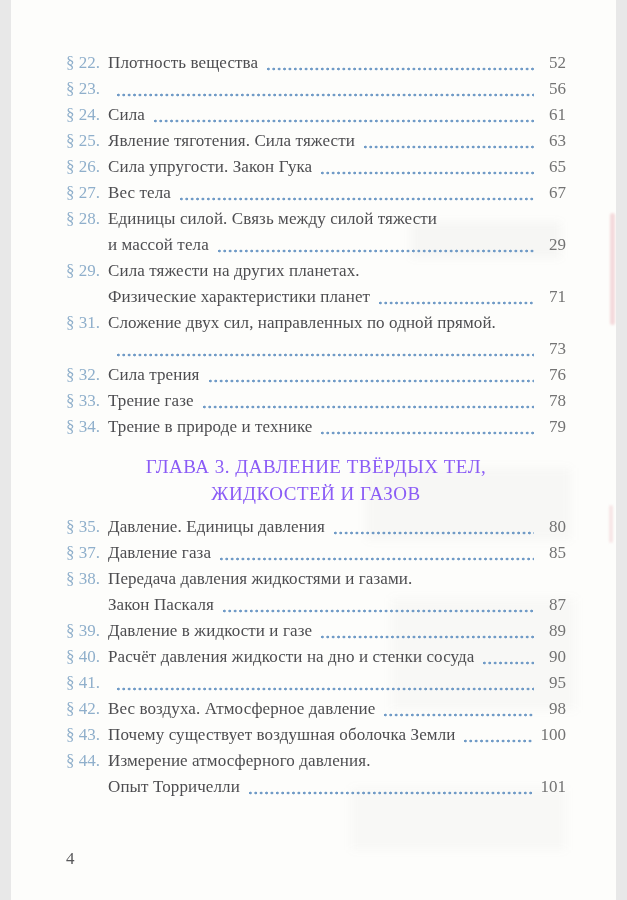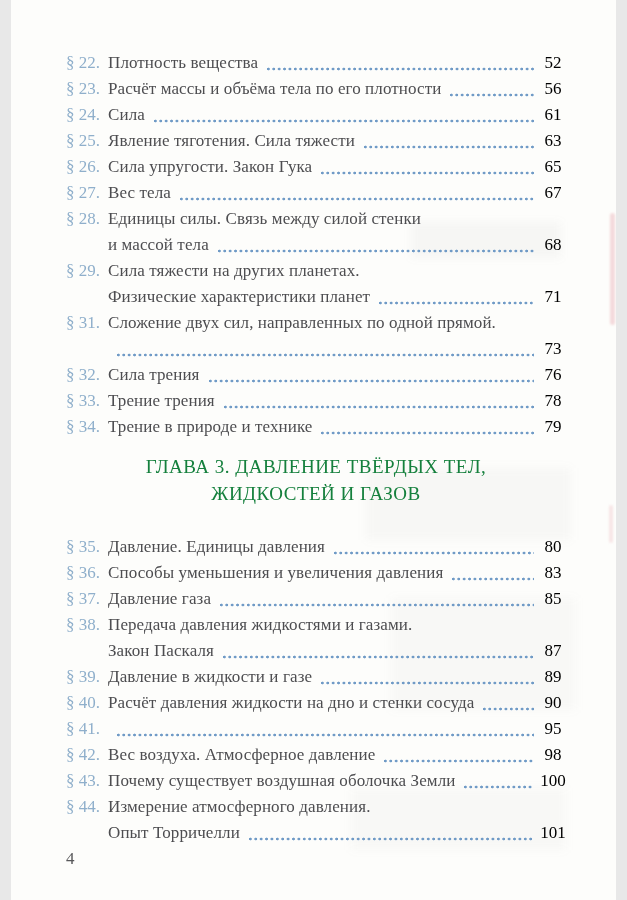--- a/index.html
+++ b/index.html
@@ -18,25 +18,25 @@
   }
   .toc-row{display:flex;align-items:baseline;height:26px;line-height:26px;}
   .toc-num{flex:0 0 42px;color:#8fafcb;}
   .toc-row.cont .toc-num{visibility:hidden;}
   .toc-title{flex:0 0 auto;white-space:nowrap;letter-spacing:0.1px;}
   .toc-leader{
     flex:1 1 auto;align-self:stretch;margin:0 6px 0 9px;min-width:12px;
     background-image:radial-gradient(circle at 1.5px 19px,#6f9ac6 1.15px,rgba(111,154,198,0) 1.7px);
     background-size:5.4px 26px;background-repeat:repeat-x;
   }
-  .toc-page{flex:0 0 auto;min-width:26px;text-align:center;color:#000000;}
+  .toc-page{flex:0 0 auto;min-width:26px;text-align:right;color:#737373;}
   
   .chapter-heading{
-    margin:13px 0 27px;text-align:center;
-    color:#15803d;font-size:19px;line-height:27px;letter-spacing:0.5px;
+    margin:13px 0 7px;text-align:center;
+    color:#8b5cf6;font-size:19px;line-height:27px;letter-spacing:0.5px;
   }
   
   .footer{position:absolute;left:55px;top:846px;font-size:17px;line-height:26px;color:#57575a;}
   
   .artifact{position:absolute;pointer-events:none;}
   .artifact-pink-edge{right:1px;top:213px;width:5px;height:112px;background:rgba(224,128,140,.28);filter:blur(1px);border-radius:3px;}
   .artifact-pink-dot{right:3px;top:505px;width:4px;height:38px;background:rgba(224,128,140,.18);filter:blur(1px);border-radius:3px;}
   .artifact-ghost-1{left:400px;top:222px;width:150px;height:36px;background:rgba(118,118,124,.05);filter:blur(4px);}
   .artifact-ghost-2{left:355px;top:468px;width:205px;height:72px;background:rgba(118,118,124,.045);filter:blur(5px);}
   .artifact-ghost-3{left:380px;top:598px;width:185px;height:112px;background:rgba(118,118,124,.04);filter:blur(5px);}
@@ -55,21 +55,20 @@
 
   <div class="toc">
       <div class="toc-row">
         <span class="toc-num">§ 22.</span>
         <span class="toc-title">Плотность вещества</span>
         <span class="toc-leader"></span>
         <span class="toc-page">52</span>
       </div>
       <div class="toc-row">
         <span class="toc-num">§ 23.</span>
-        <span class="toc-title">Расчёт массы и объёма тела по его плотности</span>
         <span class="toc-leader"></span>
         <span class="toc-page">56</span>
       </div>
       <div class="toc-row">
         <span class="toc-num">§ 24.</span>
         <span class="toc-title">Сила</span>
         <span class="toc-leader"></span>
         <span class="toc-page">61</span>
       </div>
       <div class="toc-row">
@@ -85,27 +84,27 @@
         <span class="toc-page">65</span>
       </div>
       <div class="toc-row">
         <span class="toc-num">§ 27.</span>
         <span class="toc-title">Вес тела</span>
         <span class="toc-leader"></span>
         <span class="toc-page">67</span>
       </div>
       <div class="toc-row">
         <span class="toc-num">§ 28.</span>
-        <span class="toc-title">Единицы силы. Связь между силой стенки</span>
+        <span class="toc-title">Единицы силой. Связь между силой тяжести</span>
       </div>
       <div class="toc-row cont">
         <span class="toc-num"></span>
         <span class="toc-title">и массой тела</span>
         <span class="toc-leader"></span>
-        <span class="toc-page">68</span>
+        <span class="toc-page">29</span>
       </div>
       <div class="toc-row">
         <span class="toc-num">§ 29.</span>
         <span class="toc-title">Сила тяжести на других планетах.</span>
       </div>
       <div class="toc-row cont">
         <span class="toc-num"></span>
         <span class="toc-title">Физические характеристики планет</span>
         <span class="toc-leader"></span>
         <span class="toc-page">71</span>
@@ -120,45 +119,39 @@
         <span class="toc-page">73</span>
       </div>
       <div class="toc-row">
         <span class="toc-num">§ 32.</span>
         <span class="toc-title">Сила трения</span>
         <span class="toc-leader"></span>
         <span class="toc-page">76</span>
       </div>
       <div class="toc-row">
         <span class="toc-num">§ 33.</span>
-        <span class="toc-title">Трение трения</span>
+        <span class="toc-title">Трение газе</span>
         <span class="toc-leader"></span>
         <span class="toc-page">78</span>
       </div>
       <div class="toc-row">
         <span class="toc-num">§ 34.</span>
         <span class="toc-title">Трение в природе и технике</span>
         <span class="toc-leader"></span>
         <span class="toc-page">79</span>
       </div>
       <div class="chapter-heading">
         <div class="chapter-heading-line">ГЛАВА 3. ДАВЛЕНИЕ ТВЁРДЫХ ТЕЛ,</div>
         <div class="chapter-heading-line">ЖИДКОСТЕЙ И ГАЗОВ</div>
       </div>
       <div class="toc-row">
         <span class="toc-num">§ 35.</span>
         <span class="toc-title">Давление. Единицы давления</span>
         <span class="toc-leader"></span>
         <span class="toc-page">80</span>
-      </div>
-      <div class="toc-row">
-        <span class="toc-num">§ 36.</span>
-        <span class="toc-title">Способы уменьшения и увеличения давления</span>
-        <span class="toc-leader"></span>
-        <span class="toc-page">83</span>
       </div>
       <div class="toc-row">
         <span class="toc-num">§ 37.</span>
         <span class="toc-title">Давление газа</span>
         <span class="toc-leader"></span>
         <span class="toc-page">85</span>
       </div>
       <div class="toc-row">
         <span class="toc-num">§ 38.</span>
         <span class="toc-title">Передача давления жидкостями и газами.</span>

